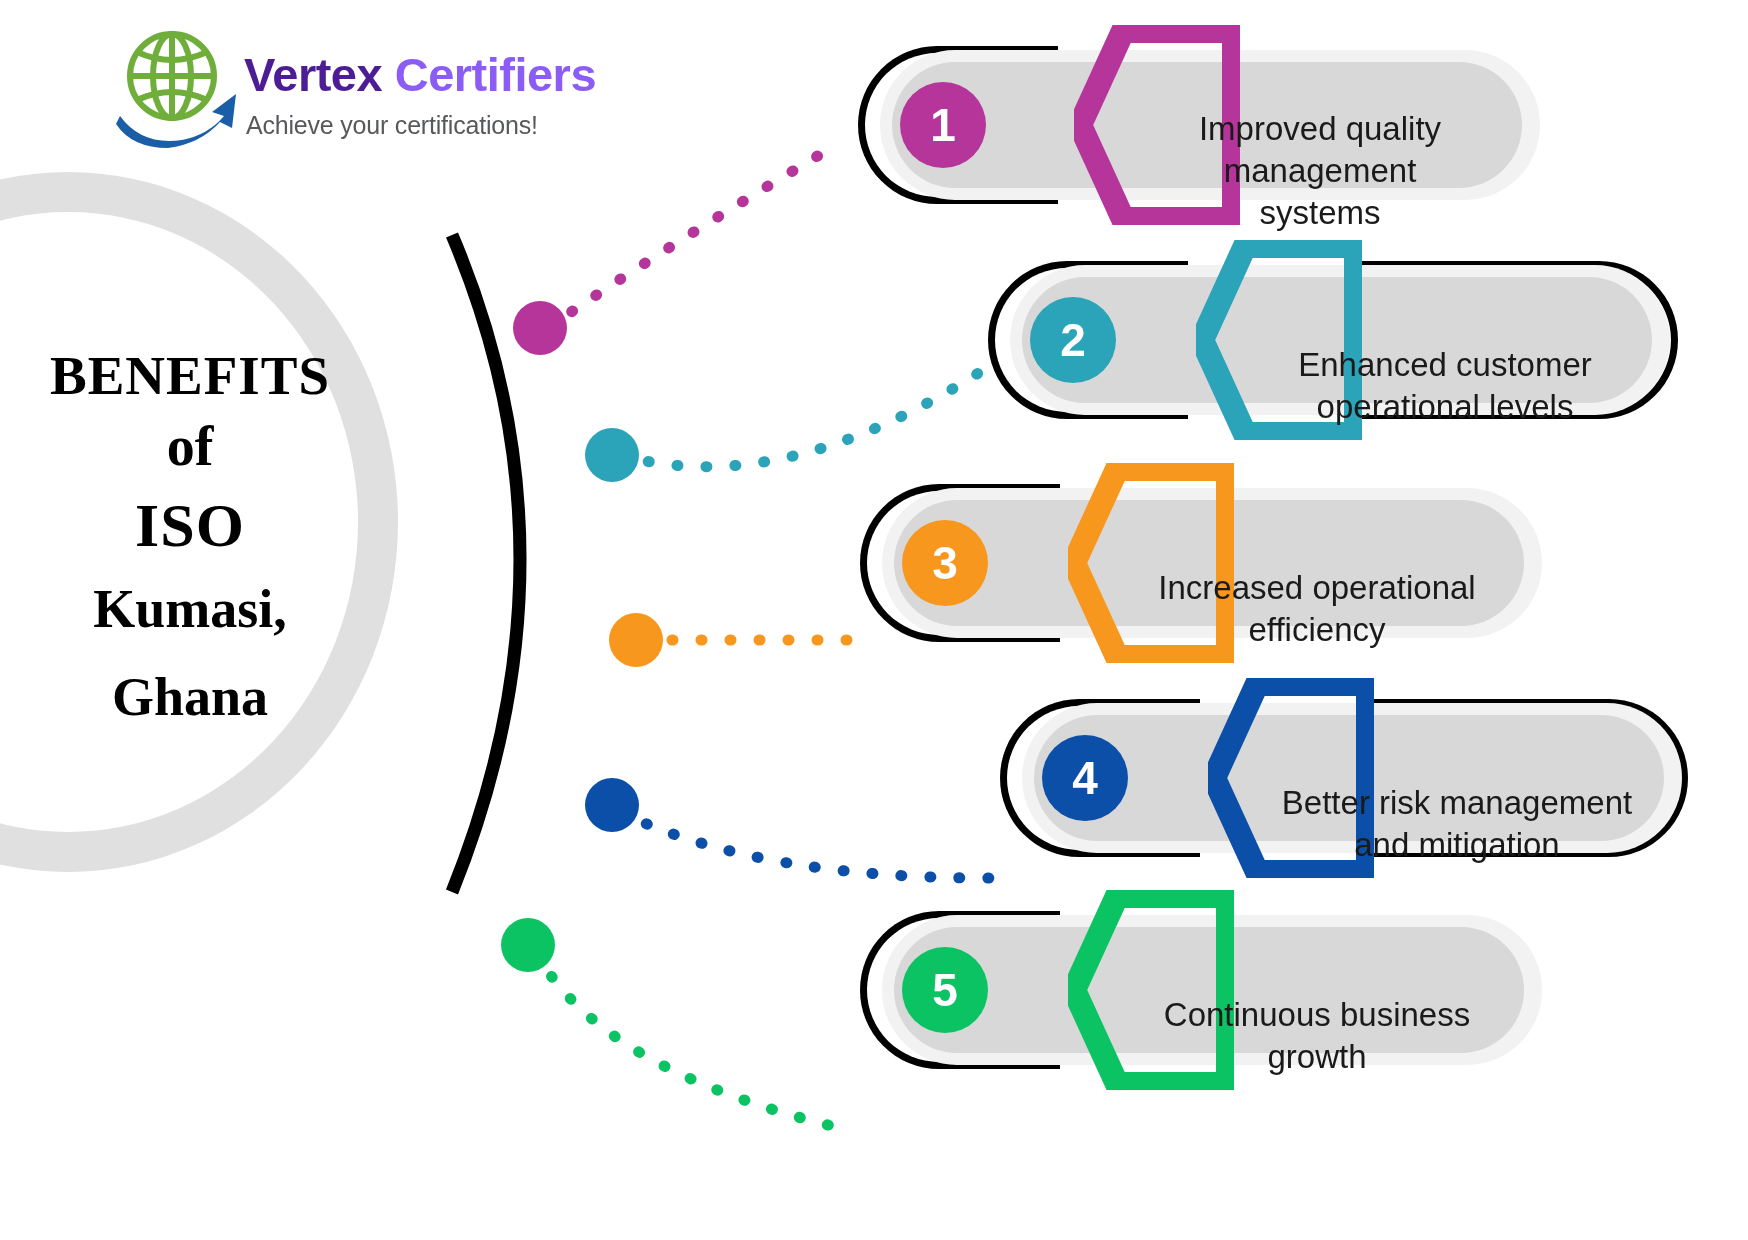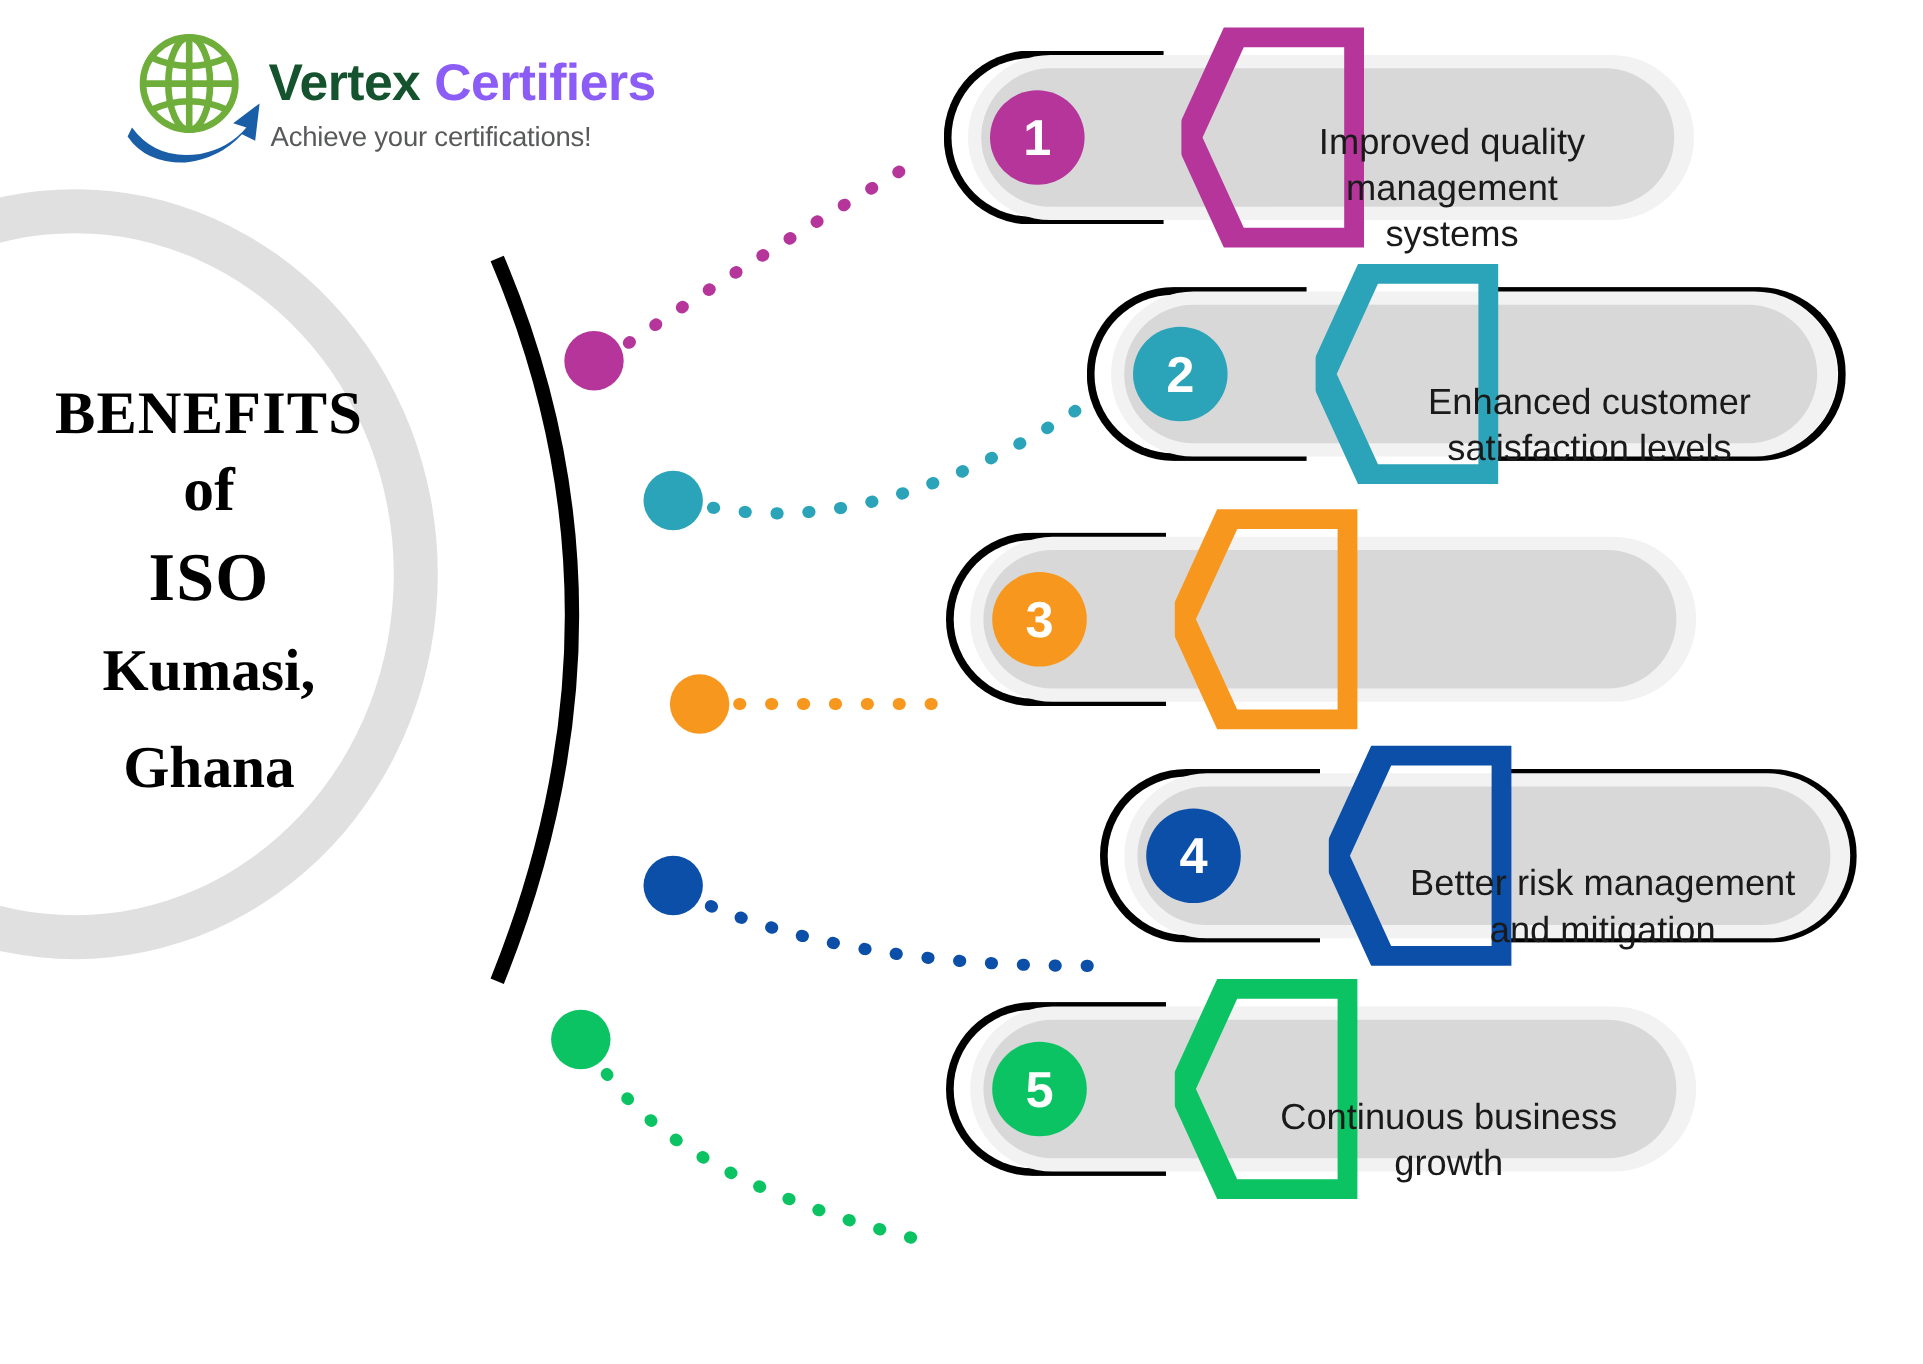--- a/index.html
+++ b/index.html
@@ -38,21 +38,21 @@
     left: 132px;
     top: 22px;
     width: 300px;
     height: 56px;
     font-size: 47px;
     font-weight: bold;
     letter-spacing: -0.5px;
     white-space: nowrap;
     line-height: 50px;
   }
-  .logo-word-1 { color: #14532d; }
+  .logo-word-1 { color: #4c1d95; }
   .logo-word-2 { color: #8b5cf6; }
   #logo-tagline {
     position: absolute;
     left: 134px;
     top: 83px;
     font-size: 25px;
     color: #58595B;
     white-space: nowrap;
     letter-spacing: -0.2px;
   }
@@ -215,31 +215,33 @@
   <div class="row abs" style="left:0px; top:240px; width:1748px;">
     <div class="blk-outline" style="left:988px; width:200px;"></div>
     <div class="abs" style="left:1352px; top:21px; width:326px; height:158px; border:7px solid #000000; border-left:none; border-top-right-radius:100px; border-bottom-right-radius:100px; box-sizing:border-box;"></div>
     <div class="pill-outer" style="left:1010px; width:660px;"></div>
     <div class="pill-inner" style="left:1022px; width:630px;"></div>
     <div class="num-circle" style="left:1030px; background:#2BA3B8;">2</div>
     <svg class="hex" style="left:1196px;" viewBox="0 0 166 200">
       <polygon points="49,6 160,6 160,194 49,194 6,100" fill="none" stroke="#2BA3B8" stroke-width="24"></polygon>
     </svg>
     <div class="row-text" style="left:1220px; width:450px;">Enhanced customer
-satisfaction levels</div>
+operational levels</div>
   </div>
 
   <div class="row abs" style="left:0px; top:463px; width:1748px;">
     <div class="blk-outline" style="left:860px; width:200px;"></div>
     <div class="pill-outer" style="left:882px; width:660px;"></div>
     <div class="pill-inner" style="left:894px; width:630px;"></div>
     <div class="num-circle" style="left:902px; background:#F8971D;">3</div>
     <svg class="hex" style="left:1068px;" viewBox="0 0 166 200">
       <polygon points="49,6 160,6 160,194 49,194 6,100" fill="none" stroke="#F8971D" stroke-width="24"></polygon>
     </svg>
+    <div class="row-text" style="left:1092px; width:450px;">Increased operational
+efficiency</div>
   </div>
 
   <div class="row abs" style="left:0px; top:678px; width:1748px;">
     <div class="blk-outline" style="left:1000px; width:200px;"></div>
     <div class="abs" style="left:1362px; top:21px; width:326px; height:158px; border:7px solid #000000; border-left:none; border-top-right-radius:100px; border-bottom-right-radius:100px; box-sizing:border-box;"></div>
     <div class="pill-outer" style="left:1022px; width:660px;"></div>
     <div class="pill-inner" style="left:1034px; width:630px;"></div>
     <div class="num-circle" style="left:1042px; background:#0B4FA8;">4</div>
     <svg class="hex" style="left:1208px;" viewBox="0 0 166 200">
       <polygon points="49,6 160,6 160,194 49,194 6,100" fill="none" stroke="#0B4FA8" stroke-width="24"></polygon>

